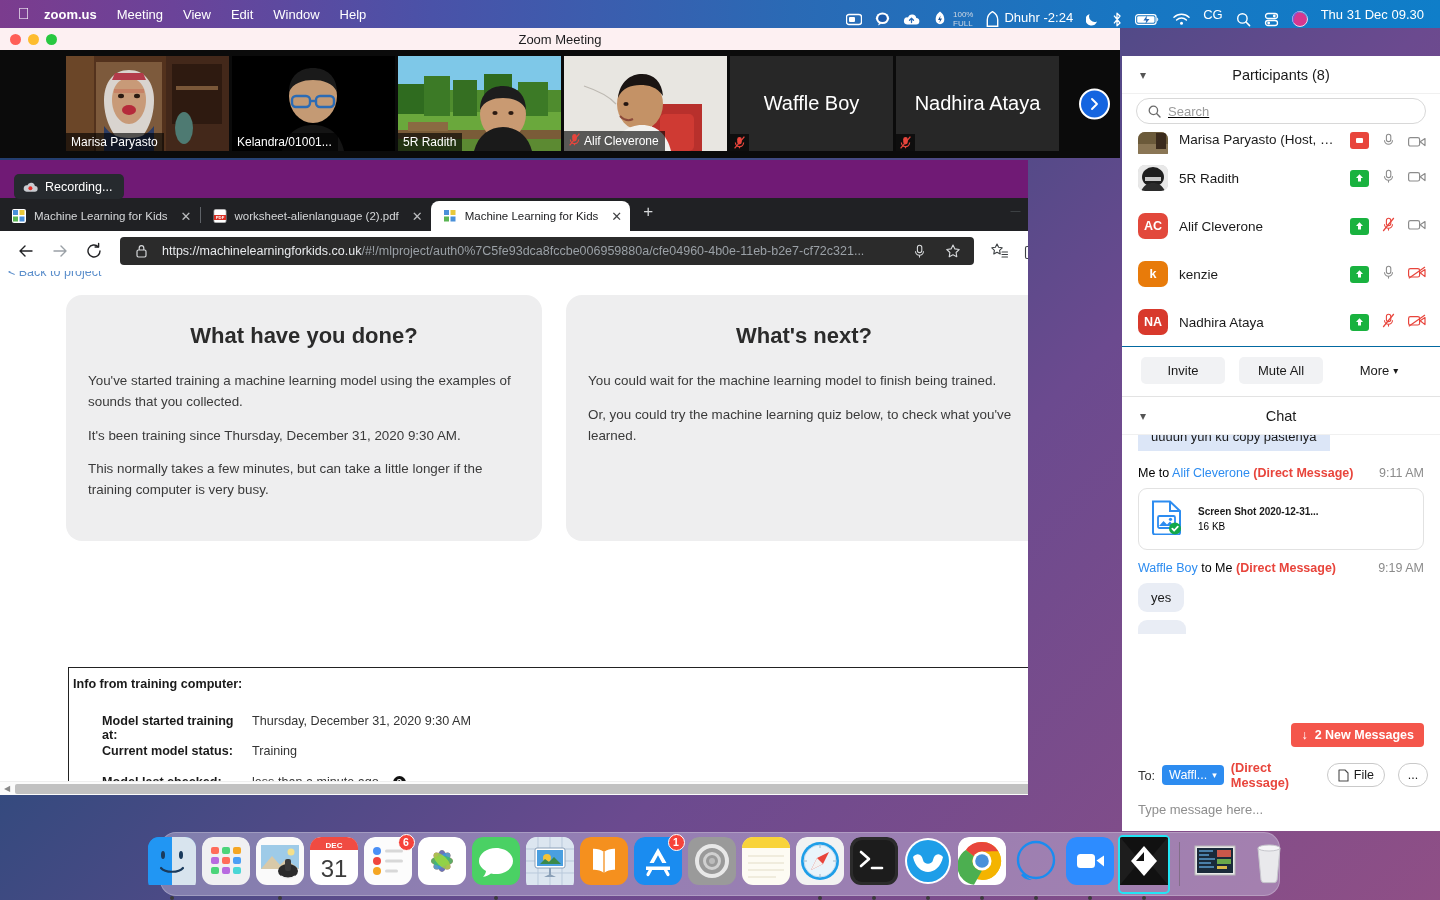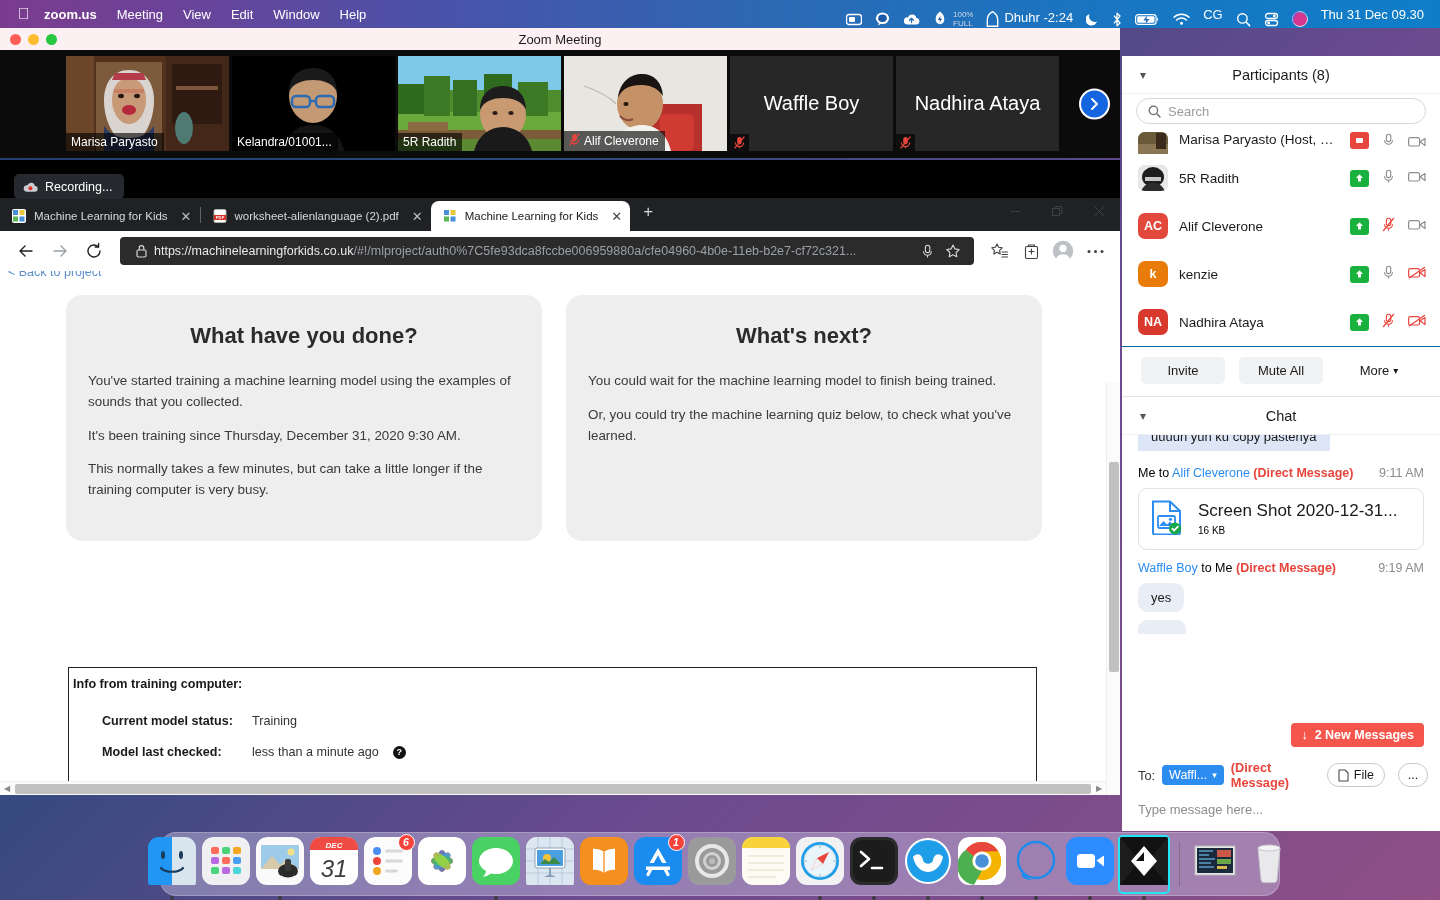--- a/index.html
+++ b/index.html
@@ -69,22 +69,22 @@
   .vimg { position: absolute; inset: 0; }
   .nextbtn {
     position: absolute; right: 10px; top: 50%; transform: translateY(-50%);
     width: 31px; height: 31px; border-radius: 50%; background: #1565e0;
     display: flex; align-items: center; justify-content: center;
     border: 2px solid #fff;
   }
 
   
   #browser {
-    position: absolute; top: 160px; left: 0; width: 1120px; height: 635px;
-    background: #000000; z-index: 15; overflow: hidden;
+    position: absolute; top: 160px; left: 0; width: 1028px; height: 635px;
+    background: #701a75; z-index: 15; overflow: hidden;
   }
   #recpill {
     position: absolute; top: 14px; left: 14px; z-index: 40;
     background: #262a2e; color: #fff; border-radius: 5px;
     height: 25px; display: flex; align-items: center; gap: 7px;
     padding: 0 12px 0 9px; font-size: 12.5px;
   }
   #tabstrip {
     position: absolute; top: 38px; left: 0; width: 1120px; height: 33px;
     background: #202124; display: flex; align-items: flex-end;
@@ -103,21 +103,21 @@
   .winctl > div { width: 42px; height: 26px; display: flex; align-items: center; justify-content: center; color: #3c4043; }
 
   #urlbar {
     position: absolute; top: 71px; left: 0; width: 1120px; height: 40px;
     background: #fff; display: flex; align-items: center; padding: 0 10px; gap: 2px;
   }
   .navbtn { width: 32px; height: 32px; display: flex; align-items: center; justify-content: center; color: #202124; }
   .navbtn.disabled { color: #bdc1c6; }
   #omnibox {
     flex: 1; height: 28px; background: #2b2b2b; border-radius: 4px;
-    display: flex; align-items: center; padding: 0 8px; 
+    display: flex; align-items: center; padding: 0 8px; gap: 8px;
     margin: 0 8px; overflow: hidden;
   }
   #omnibox .urltext { font-size: 12.5px; color: #9aa0a6; white-space: nowrap; overflow: hidden; }
   #omnibox .urltext b { color: #e8eaed; font-weight: normal; }
   .ombtn { width: 26px; height: 26px; display: flex; align-items: center; justify-content: center; flex: none; }
   .tbbtn { width: 30px; height: 30px; display: flex; align-items: center; justify-content: center; color: #3c4043; flex: none; }
 
   #page {
     position: absolute; top: 111px; left: 0; width: 1120px; height: 524px;
     background: #fff; overflow: hidden;
@@ -167,21 +167,21 @@
   #rightpanel {
     position: absolute; top: 56px; left: 1122px; width: 318px; height: 775px;
     background: #fff; z-index: 30; display: flex; flex-direction: column;
   }
   .panelhead {
     height: 38px; display: flex; align-items: center; position: relative; flex: none;
     border-bottom: 1px solid #f0f0f0;
   }
   .panelhead .chev { position: absolute; left: 18px; color: #555; font-size: 12px; }
   .panelhead .ttl { width: 100%; text-align: center; font-size: 14.5px; color: #1a1a1a; }
-  #searchwrap { padding: 4px 14px 8px 14px; flex: none; }
+  #searchwrap { padding: 4px 14px 8px 14px; flex: none; text-decoration: underline; }
   #searchbox {
     height: 26px; border: 1px solid #d8d8d8; border-radius: 14px;
     display: flex; align-items: center; gap: 7px; padding: 0 11px;
   }
   #searchbox .ph { font-size: 13px; color: #9b9b9b; }
   #plist { flex: none; overflow: hidden; }
   .prow {
     height: 48px; display: flex; align-items: center; padding: 0 14px 0 16px; gap: 11px;
   }
   .prow.cut { height: 22px; align-items: flex-start; overflow: hidden; }
@@ -216,21 +216,21 @@
   }
   .bubble.cut { background: #dce6f7; border-radius: 9px 9px 0 0; }
   .chatmeta { font-size: 12.5px; margin: 6px 0 6px 0; line-height: 1.35; position: relative; padding-right: 62px; }
   .chatmeta .who { color: #2d8cf0; }
   .chatmeta .dm { color: #e8453c; font-weight: bold; }
   .chatmeta .tm { position: absolute; right: 0; top: 0; color: #8b8b8b; }
   .filecard {
     border: 1px solid #e2e2e2; border-radius: 9px; padding: 10px 12px;
     display: flex; align-items: center; gap: 14px; margin-bottom: 10px;
   }
-  .filecard .fname { font-size: 17px; font-weight: normal; color: #1a1a1a; white-space: nowrap; overflow: hidden; text-overflow: ellipsis; }
+  .filecard .fname { font-size: 10px; font-weight: bold; color: #1a1a1a; white-space: nowrap; overflow: hidden; text-overflow: ellipsis; }
   .filecard .fsize { font-size: 10px; color: #000000; margin-top: 4px; }
   #newmsgs {
     position: absolute; right: 16px; bottom: 6px; background: #f4564b; color: #fff;
     border-radius: 4px; height: 24px; display: flex; align-items: center; gap: 7px;
     padding: 0 10px; font-size: 12.5px; font-weight: bold;
   }
   #chatto {
     flex: none; display: flex; align-items: center; gap: 7px;
     padding: 7px 12px 6px 16px; font-size: 12.8px;
   }
@@ -249,21 +249,21 @@
   #chatinput { flex: none; padding: 6px 16px 14px 16px; font-size: 13px; color: #8e8e8e; }
 
   
   #dock {
     position: absolute; left: 160px; bottom: 4px; width: 1120px; height: 64px;
     background: rgba(200,190,225,0.45); border-radius: 16px;
     border: 1px solid rgba(255,255,255,0.22);
     display: flex; align-items: center; justify-content: center; gap: 6px;
     z-index: 60; padding: 0 10px;
   }
-  .dockicon { width: 48px; height: 55px; border-radius: 11px; position: relative; flex: none; overflow: visible; font-style: italic; }
+  .dockicon { width: 48px; height: 55px; border-radius: 11px; position: relative; flex: none; overflow: visible; }
   .dockicon .glyph { position: absolute; inset: 0; border-radius: 11px; overflow: hidden; }
   .dot { position: absolute; bottom: -8px; left: 50%; transform: translateX(-50%); width: 4px; height: 4px; border-radius: 50%; background: #3b3b3b; }
   .badge {
     position: absolute; top: -3px; right: -3px; background: #f6433b; color: #fff;
     min-width: 17px; height: 17px; border-radius: 9px; font-size: 10.5px;
     display: flex; align-items: center; justify-content: center; border: 1.5px solid #fff;
     padding: 0 4px; font-weight: bold;
   }
   .docksep { width: 1px; height: 44px; background: rgba(90,90,90,0.45); margin: 0 5px; flex: none; }
   #desktopbg {
@@ -656,20 +656,24 @@
         <h2>What's next?</h2>
         <p>You could wait for the machine learning model to finish being trained.</p>
         <p>Or, you could try the machine learning quiz below, to check what you've learned.</p>
       </div>
     </div>
 
     <div id="infobox">
       <div class="ititle">Info from training computer:</div>
       <table>
         <tbody>
+            <tr>
+          <td class="lbl">Model started training at:</td>
+          <td>Thursday, December 31, 2020 9:30 AM</td>
+        </tr>
         <tr>
           <td class="lbl">Current model status:</td>
           <td>Training</td>
         </tr>
         <tr class="gap">
           <td class="lbl">Model last checked:</td>
           <td><span>less than a minute ago</span><span class="qmark">?</span></td>
         </tr>
       </tbody>
         </table>

